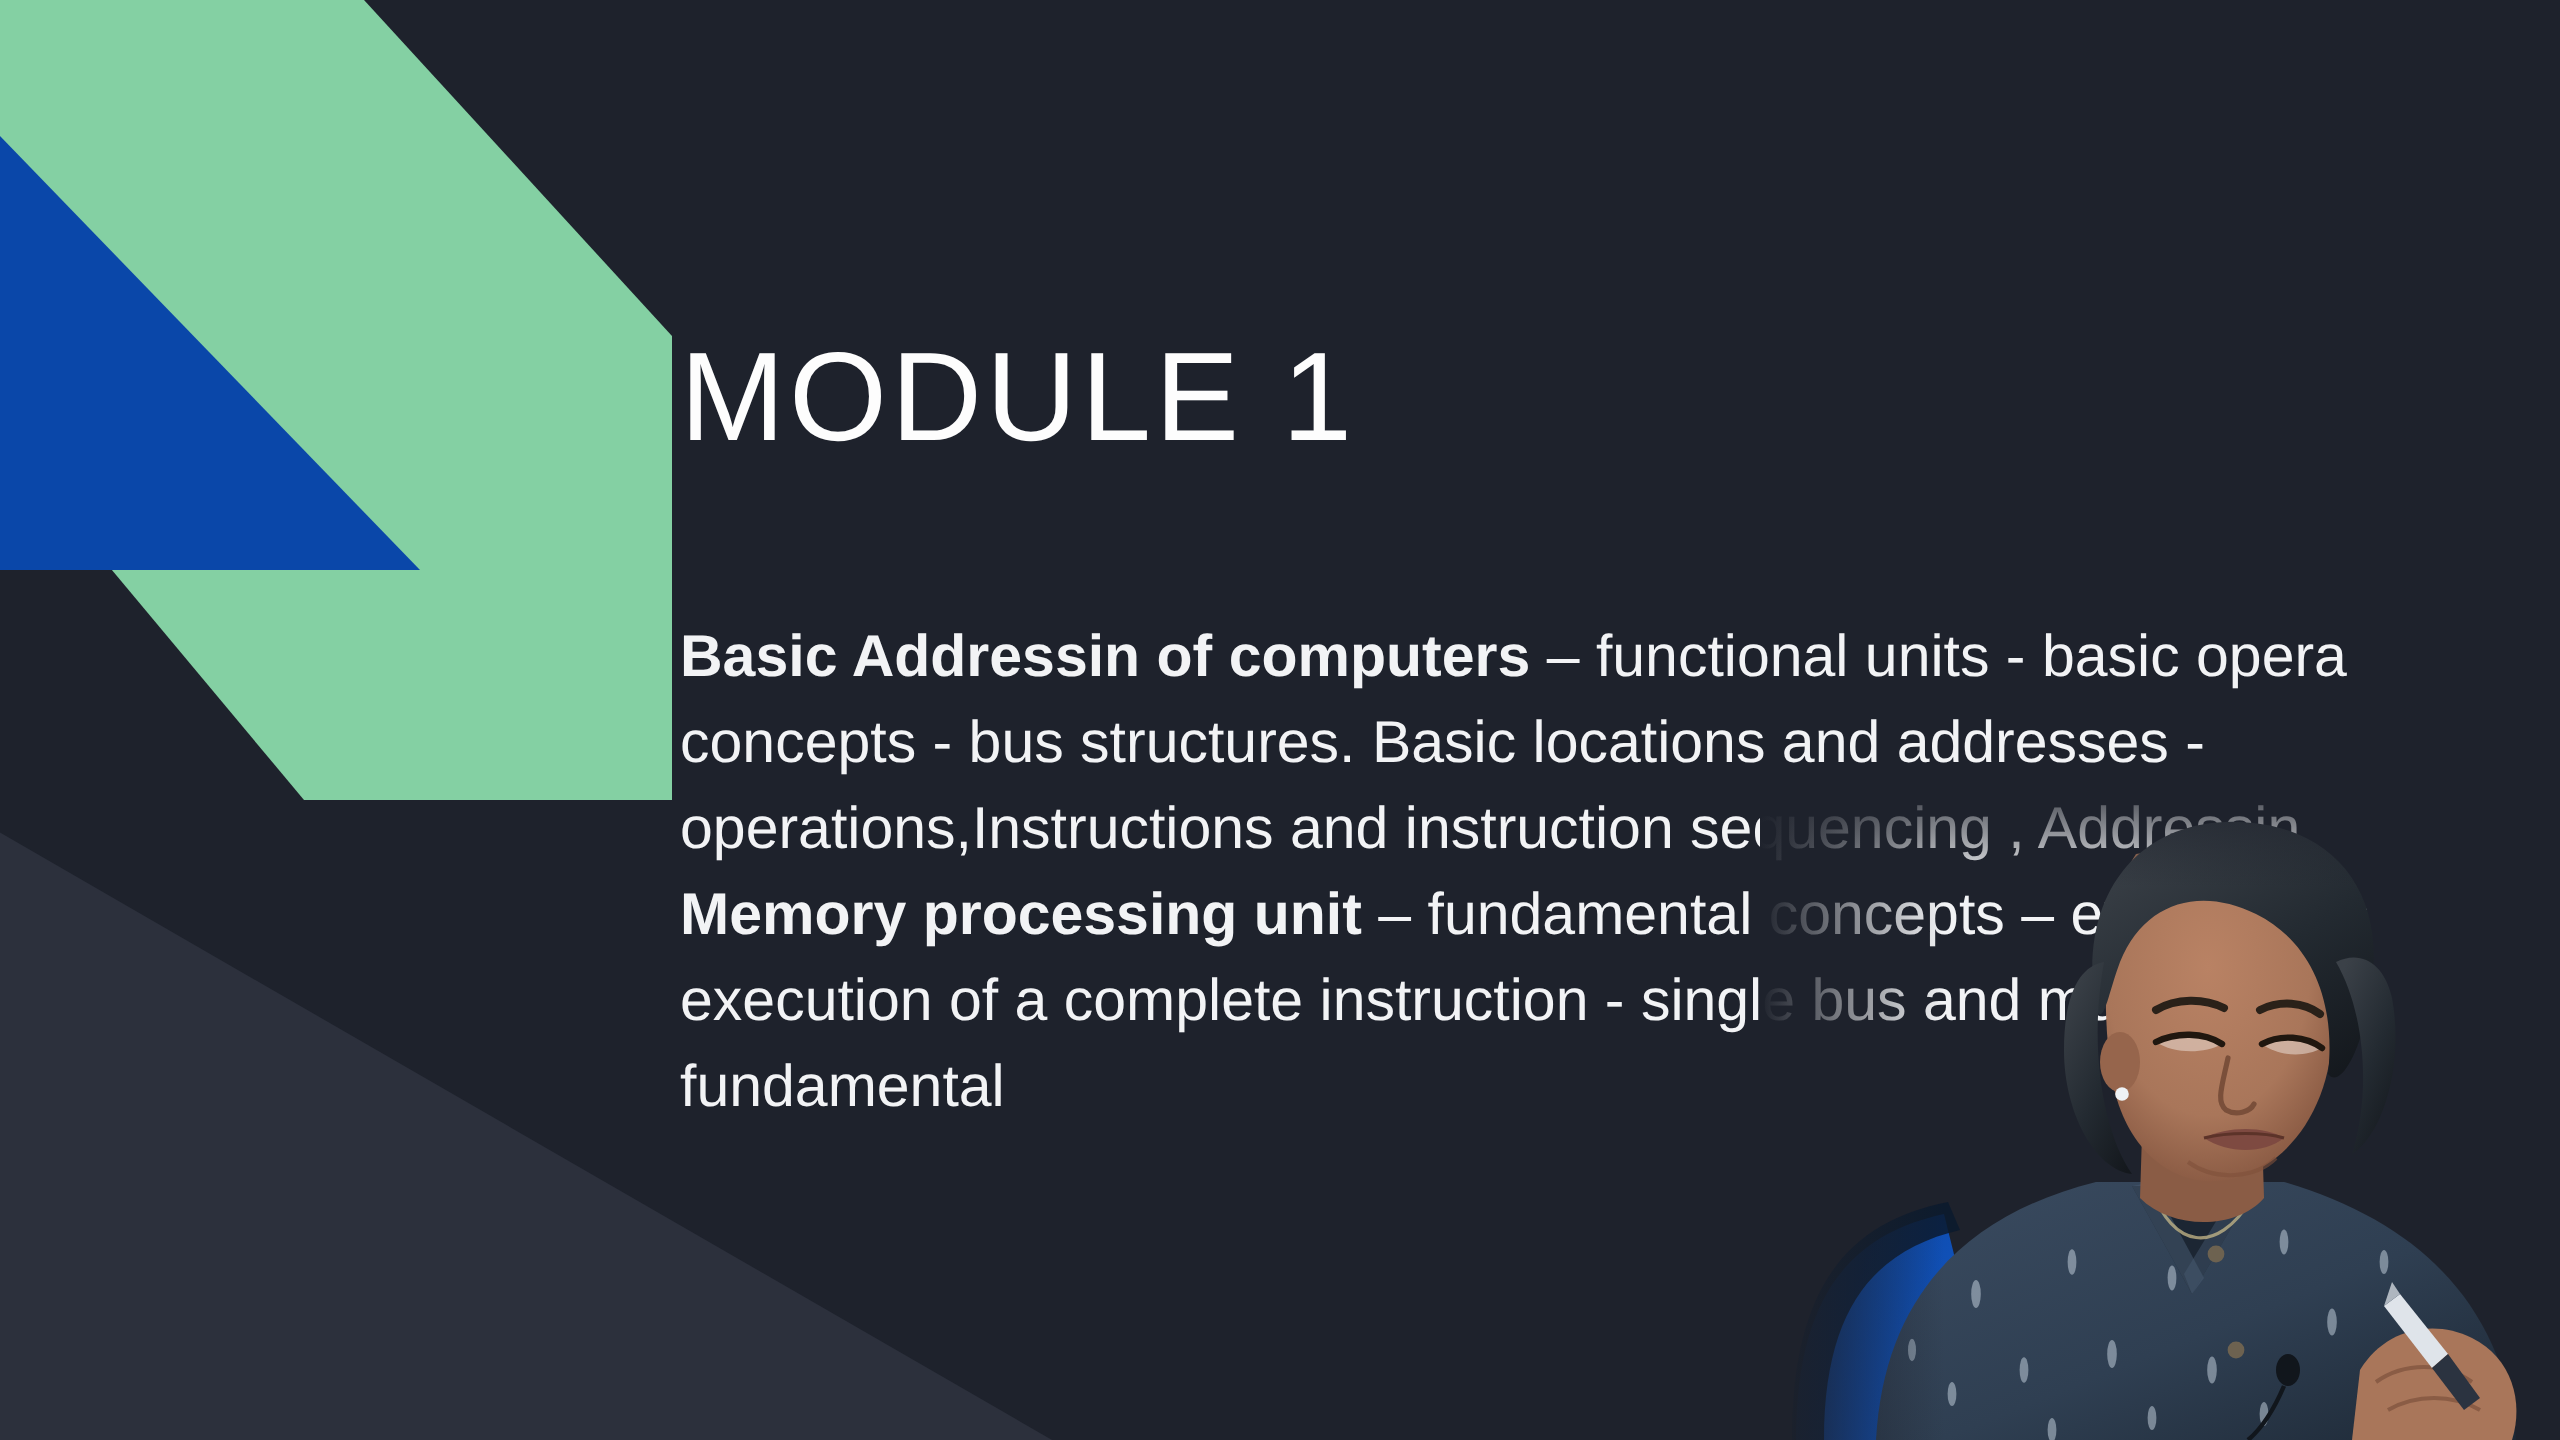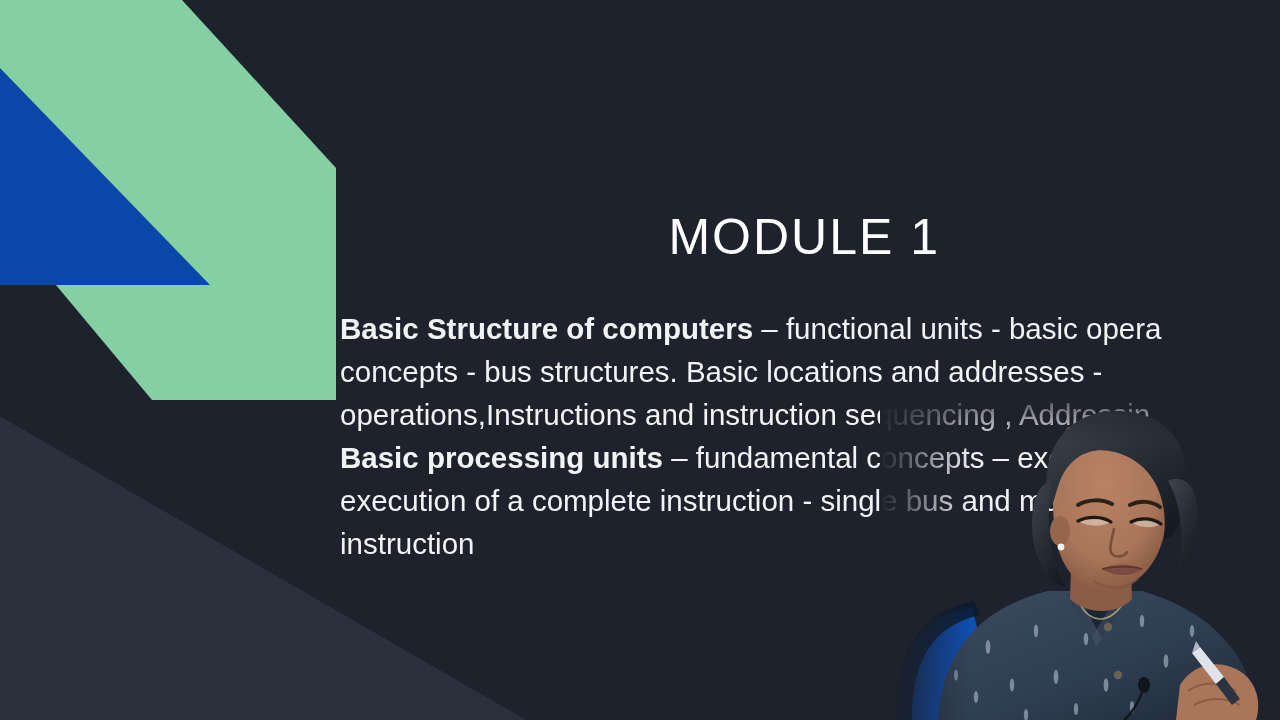--- a/index.html
+++ b/index.html
@@ -34,29 +34,28 @@
 
   
   #shape-green { left:0; top:0; width:360px; height:420px; }
   #shape-blue  { left:0; top:0; width:260px; height:300px; }
 
   
   #slide-title {
     position:absolute;
     left:340px; top:168px;
     width:900px;
-    font-size:50px;
+    font-size:63px;
     font-weight:300;
     letter-spacing:2px;
     color:#fdfdfd;
     line-height:1.0;
     white-space:nowrap;
-    text-align:right;
+    text-align:left;
     padding-right:300px;
-    margin-top:44px;
   }
 
   #slide-body {
     position:absolute;
     left:340px; top:307px;
     width:1120px;
     font-size:29.5px;
     line-height:43px;
     color:#f2f3f5;
     font-weight:400;
@@ -90,26 +89,26 @@
 
   <div class="deco" id="shape-blue">
     <svg viewBox="0 0 260 300" width="260" height="300" preserveAspectRatio="none">
       <polygon points="0,68 0,285 210,285" fill="#0a47a9"></polygon>
     </svg>
   </div>
 
   <div id="slide-title" style="color: rgb(253, 253, 253);">MODULE 1</div>
 
   <div id="slide-body" style="color: rgb(242, 243, 245);">
-      <div class="line"><b>Basic Structure of computers</b><span> – functional units - basic opera</span></div>
+      <div class="line"><b>Basic Addressin of computers</b><span> – functional units - basic opera</span></div>
       <div class="line"><span>concepts - bus structures. Basic locations and addresses - </span></div>
       <div class="line"><span>operations,Instructions and instruction sequencing , Addressin</span></div>
-      <div class="line"><b>Basic processing units</b><span> – fundamental concepts – </span><span>execution c</span></div>
+      <div class="line"><b>Memory processing unit</b><span> – fundamental concepts – </span><span>execution c</span></div>
       <div class="line"><span>execution of a complete instruction - single bus and multiple </span></div>
-      <div class="line"><span>instruction</span></div>
+      <div class="line"><span>fundamental</span></div>
     </div>
 
   <div id="presenter">
     <svg viewBox="0 0 400 335" preserveAspectRatio="none" aria-hidden="true">
       <defs>
         <radialGradient id="gSkin" cx="45%" cy="35%" r="75%">
           <stop offset="0%" stop-color="#b98264"></stop>
           <stop offset="60%" stop-color="#a9765a"></stop>
           <stop offset="100%" stop-color="#7e503b"></stop>
         </radialGradient>

